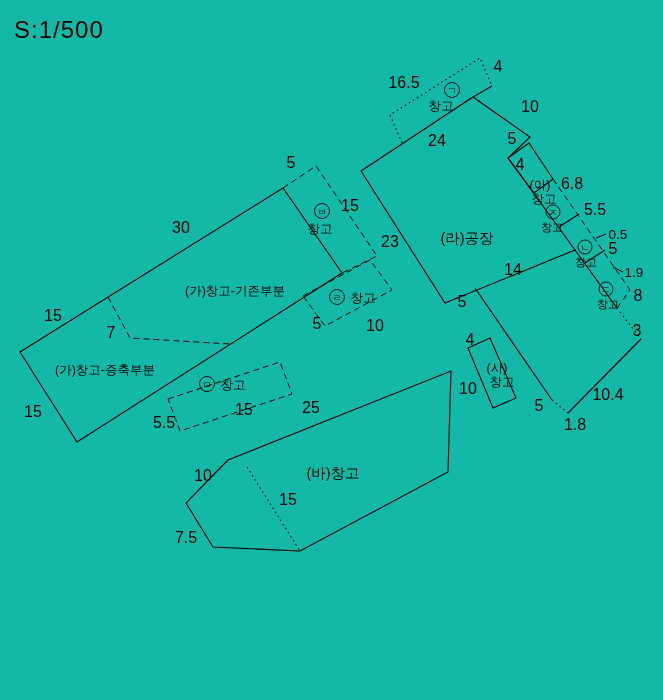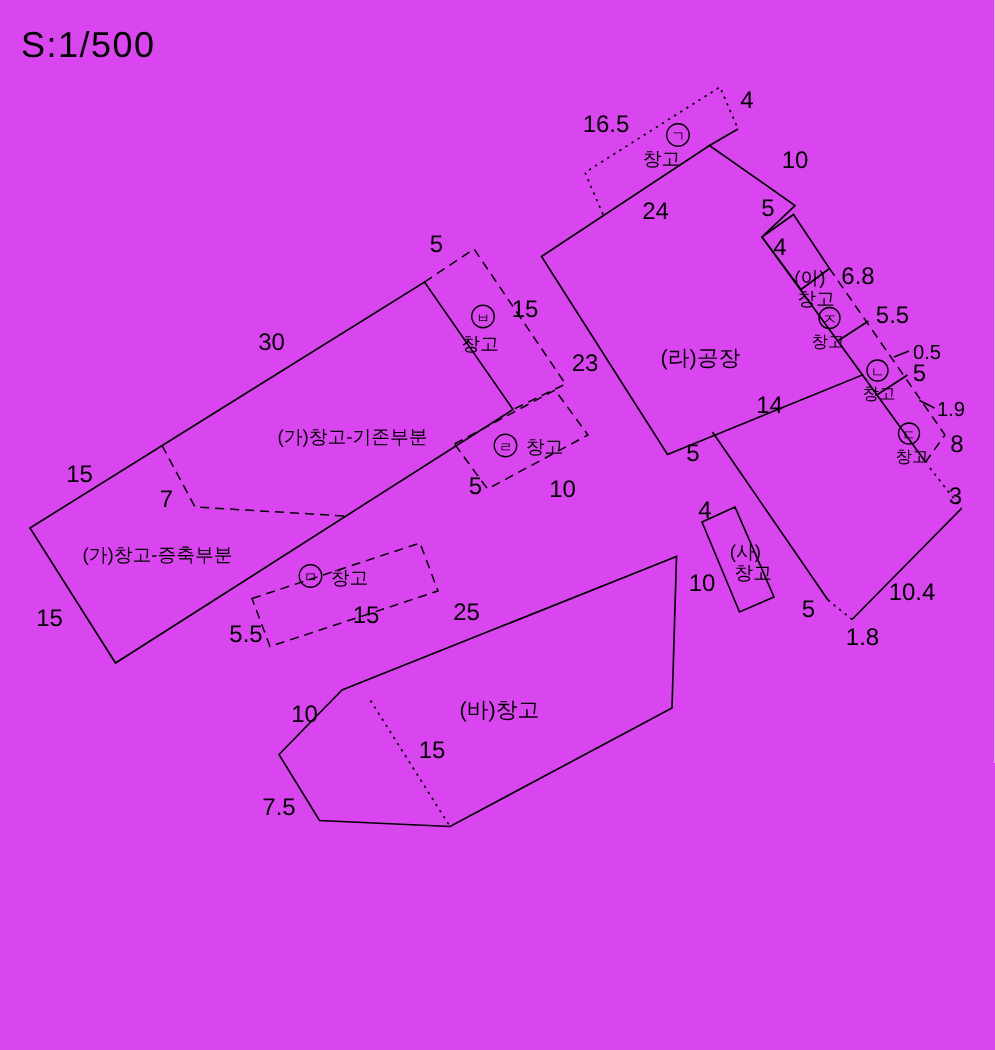--- a/index.html
+++ b/index.html
@@ -1,16 +1,16 @@
 <!DOCTYPE html>
 <html><head>
 <meta charset="utf-8">
 <style>
   html,body{margin:0;padding:0;background:#ffffff;}
-  .frame{position:relative;width:663px;height:700px;background:#d946ef;overflow:hidden;
+  .frame{position:relative;width:663px;height:700px;background:#14b8a6;overflow:hidden;
          font-family:"Liberation Sans","DejaVu Sans",sans-serif;}
   svg{display:block;}
   .ln{stroke:#000;stroke-width:1.1;fill:none;}
   .dash{stroke:#000;stroke-width:1;fill:none;stroke-dasharray:6 4;}
   .dot{stroke:#000;stroke-width:1.1;fill:none;stroke-dasharray:1.6 3.2;}
   .leader{stroke:#000;stroke-width:1;fill:none;}
   .circ{stroke:#000;stroke-width:0.9;fill:none;}
   text{fill:#000;font-family:"Liberation Sans","DejaVu Sans",sans-serif;}
   .num{font-size:16px;text-anchor:middle;}
   .num-s{font-size:13.5px;text-anchor:middle;}

